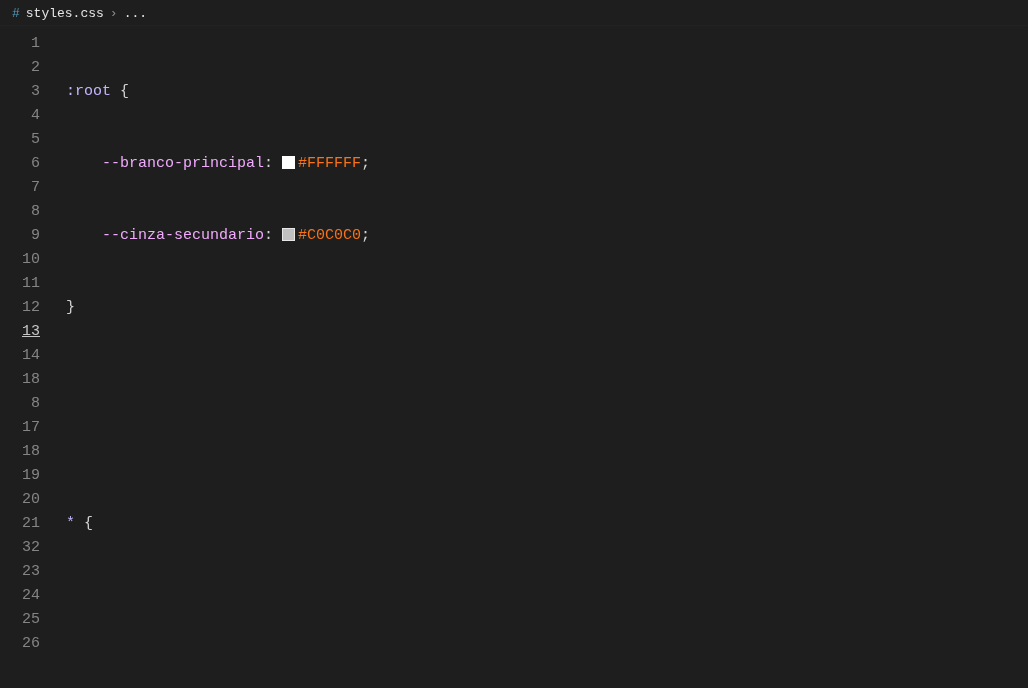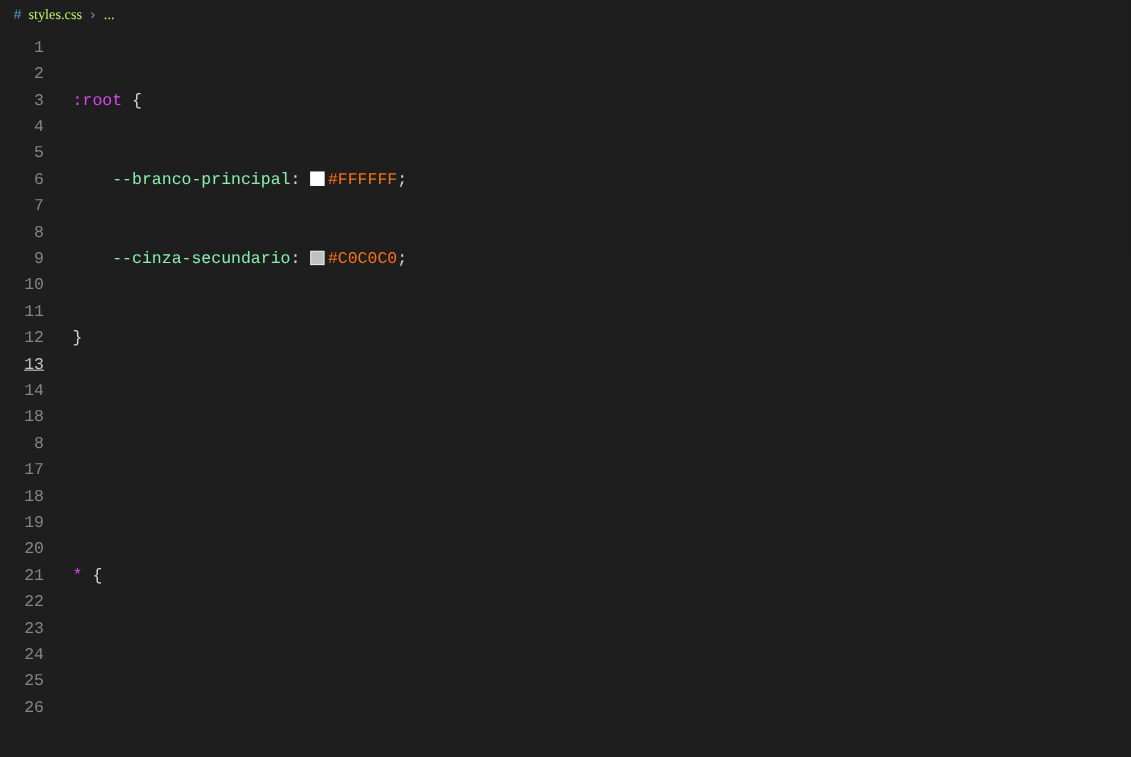--- a/index.html
+++ b/index.html
@@ -16,21 +16,21 @@
     align-items: center;
     height: 26px;
     padding: 0 12px;
     background: #1e1e1e;
     color: #a0a0a0;
     font-size: 13px;
     box-shadow: inset 0 -1px 0 rgba(255,255,255,.02);
     gap: 6px;
   }
   .breadcrumb .file-icon { color: #519aba; }
-  .breadcrumb .crumb { color: #bef264; font-family: Liberation Serif, serif; }
+  .breadcrumb .crumb { color: #e5e5e5; }
   .breadcrumb .sep { color: #8a8a8a; }
   .editor {
     display: flex;
     height: calc(100% - 26px);
     line-height: 24px;
   }
   .gutter {
     width: 58px;
     text-align: right;
     padding: 6px 18px 0 0;
@@ -46,22 +46,22 @@
     white-space: pre;
   }
   .line { height: 24px; }
   .swatch {
     display: inline-block;
     width: 13px; height: 13px;
     border: 1px solid rgba(255,255,255,.6);
     vertical-align: -2px;
     margin-right: 3px;
   }
-  .sel  { color: #d946ef; }
-  .prop { color: #86efac; margin-top: 39px; }
+  .sel  { color: #c4b5fd; }
+  .prop { color: #f0abfc; margin-top: 39px; }
   .punc { color: #d4d4d4; }
   .val  { color: #f97316; }
 </style>
 </head>
 <body>
 
 <div class="breadcrumb">
   <span class="file-icon">#</span>
   <span class="crumb">styles.css</span>
   <span class="sep">›</span>
@@ -84,21 +84,21 @@
       <div class="ln">12</div>
     <div class="ln current">13</div>
       <div class="ln">14</div>
       <div class="ln">18</div>
       <div class="ln">8</div>
     <div class="ln">17</div>
       <div class="ln">18</div>
       <div class="ln">19</div>
       <div class="ln">20</div>
     <div class="ln">21</div>
-      <div class="ln">22</div>
+      <div class="ln">32</div>
       <div class="ln">23</div>
       <div class="ln">24</div>
     <div class="ln">25</div>
       <div class="ln">26</div>
   </div>
 
   <div class="code">
     <div class="line"><span class="sel">:root</span> <span class="punc">{</span></div>
     <div class="line">    <span class="prop">--branco-principal</span><span class="punc">:</span> <span class="swatch" style="background:#FFFFFF"></span><span class="val">#FFFFFF</span><span class="punc">;</span></div>
     <div class="line">    <span class="prop">--cinza-secundario</span><span class="punc">:</span> <span class="swatch" style="background:#C0C0C0"></span><span class="val">#C0C0C0</span><span class="punc">;</span></div>

